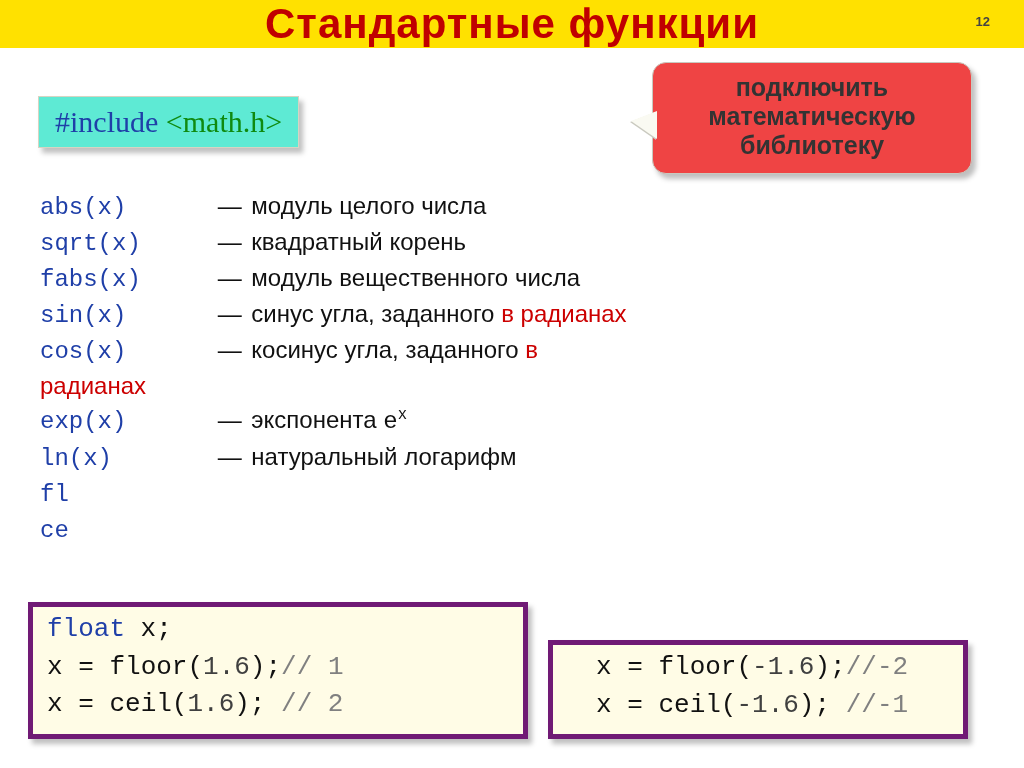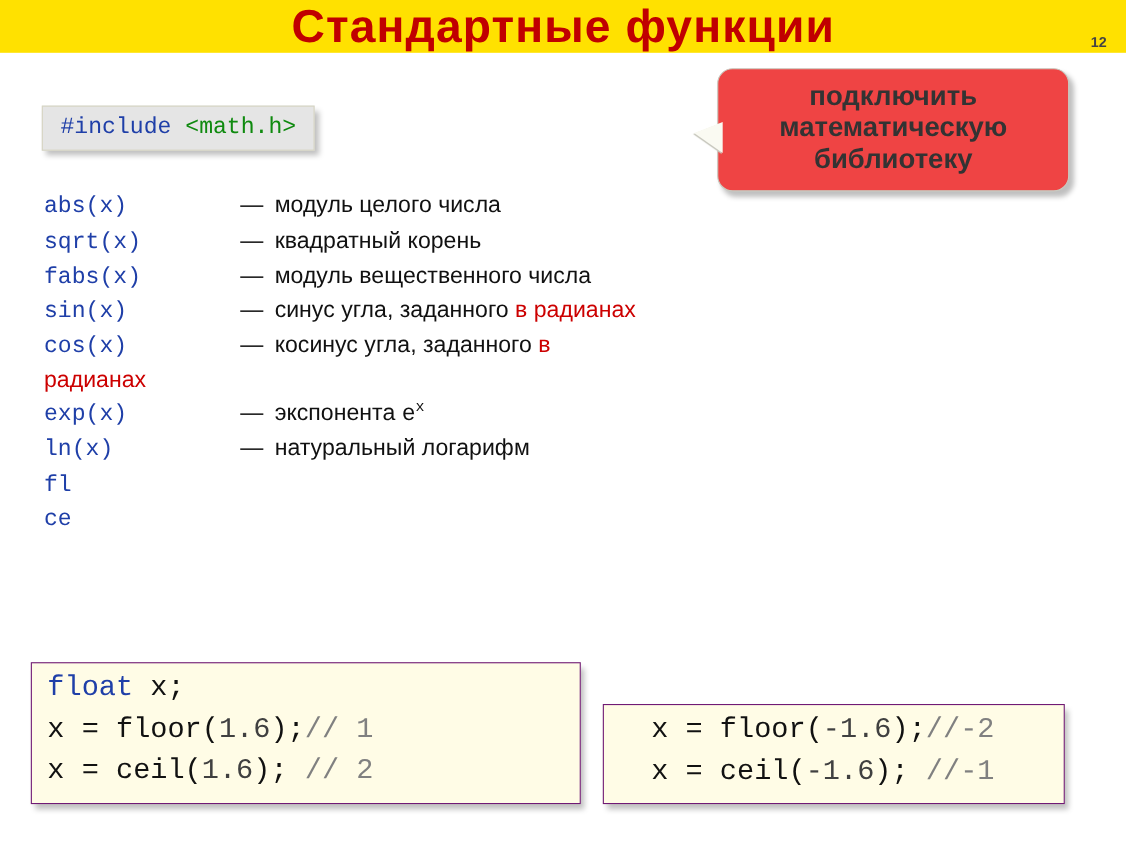--- a/index.html
+++ b/index.html
@@ -21,26 +21,25 @@
     position: relative;
   }
   .title-text {
     font-size: 42px;
     font-weight: bold;
     color: #c00000;
     letter-spacing: 1px;
   }
   .page-number {
     position: absolute;
-    right: 18px;
+    right: 34px;
     top: 14px;
     font-size: 13px;
     font-weight: bold;
     color: #444;
-    margin-top: 17px;
   }
   .callout {
     position: absolute;
     top: 62px;
     right: 52px;
     width: 320px;
     background: #ef4444;
     border: 1px solid #c9c9bf;
     border-radius: 14px;
     padding: 10px 18px 14px;
@@ -60,55 +59,55 @@
     width: 0; height: 0;
     border-top: 10px solid transparent;
     border-bottom: 18px solid transparent;
     border-right: 26px solid #fafaf2;
     filter: drop-shadow(-1px 1px 0 #c9c9bf);
   }
   .include-box {
     position: absolute;
     left: 38px;
     top: 96px;
-    background: #e5e5e5;
+    background: #5eead4;
     border: 1px solid #d6d4c2;
     padding: 8px 16px;
     box-shadow: 4px 5px 5px rgba(0,0,0,0.25);
-    font-family: Liberation Mono, monospace;
-    font-size: 21px;
+    font-family: Liberation Serif, serif;
+    font-size: 30px;
   }
   .kw-blue { color: #1f3fa8; }
   .kw-green { color: #0f8a0f; }
   .kw-red { color: #cc0000; }
   .content {
     position: absolute;
     left: 40px;
-    top: 172px;
+    top: 189px;
     width: 930px;
-    font-size: 21px;
+    font-size: 24px;
     line-height: 1.42;
     color: #111;
   }
   .func-row { white-space: nowrap; }
   .func {
     font-family: "Courier New", monospace;
     color: #1f3fa8;
     display: inline-block;
     min-width: 168px;
   }
   .dash { display:inline-block; width: 30px; text-align: center; }
   .wrap-red { color: #cc0000; }
   .mono-black { font-family: "Courier New", monospace; color: #111; }
   sup { font-size: 0.65em; }
   .ital { font-style: italic; font-family: "Times New Roman", serif; }
   .code-box {
     position: absolute;
     background: #fffce6;
-    border: 1px solid #701a75;
+    border: 5px solid #701a75;
     box-shadow: 4px 5px 5px rgba(0,0,0,0.25);
     font-family: "Courier New", monospace;
     font-size: 26px;
     padding: 4px 14px 10px;
     line-height: 1.45;
   }
   .code-box .c-black { color: #111; }
   .code-box .c-blue { color: #1f3fa8; }
   .code-box .c-green { color: #404040; margin-top: 30px; }
   .code-box .c-grey { color: #808080; }

